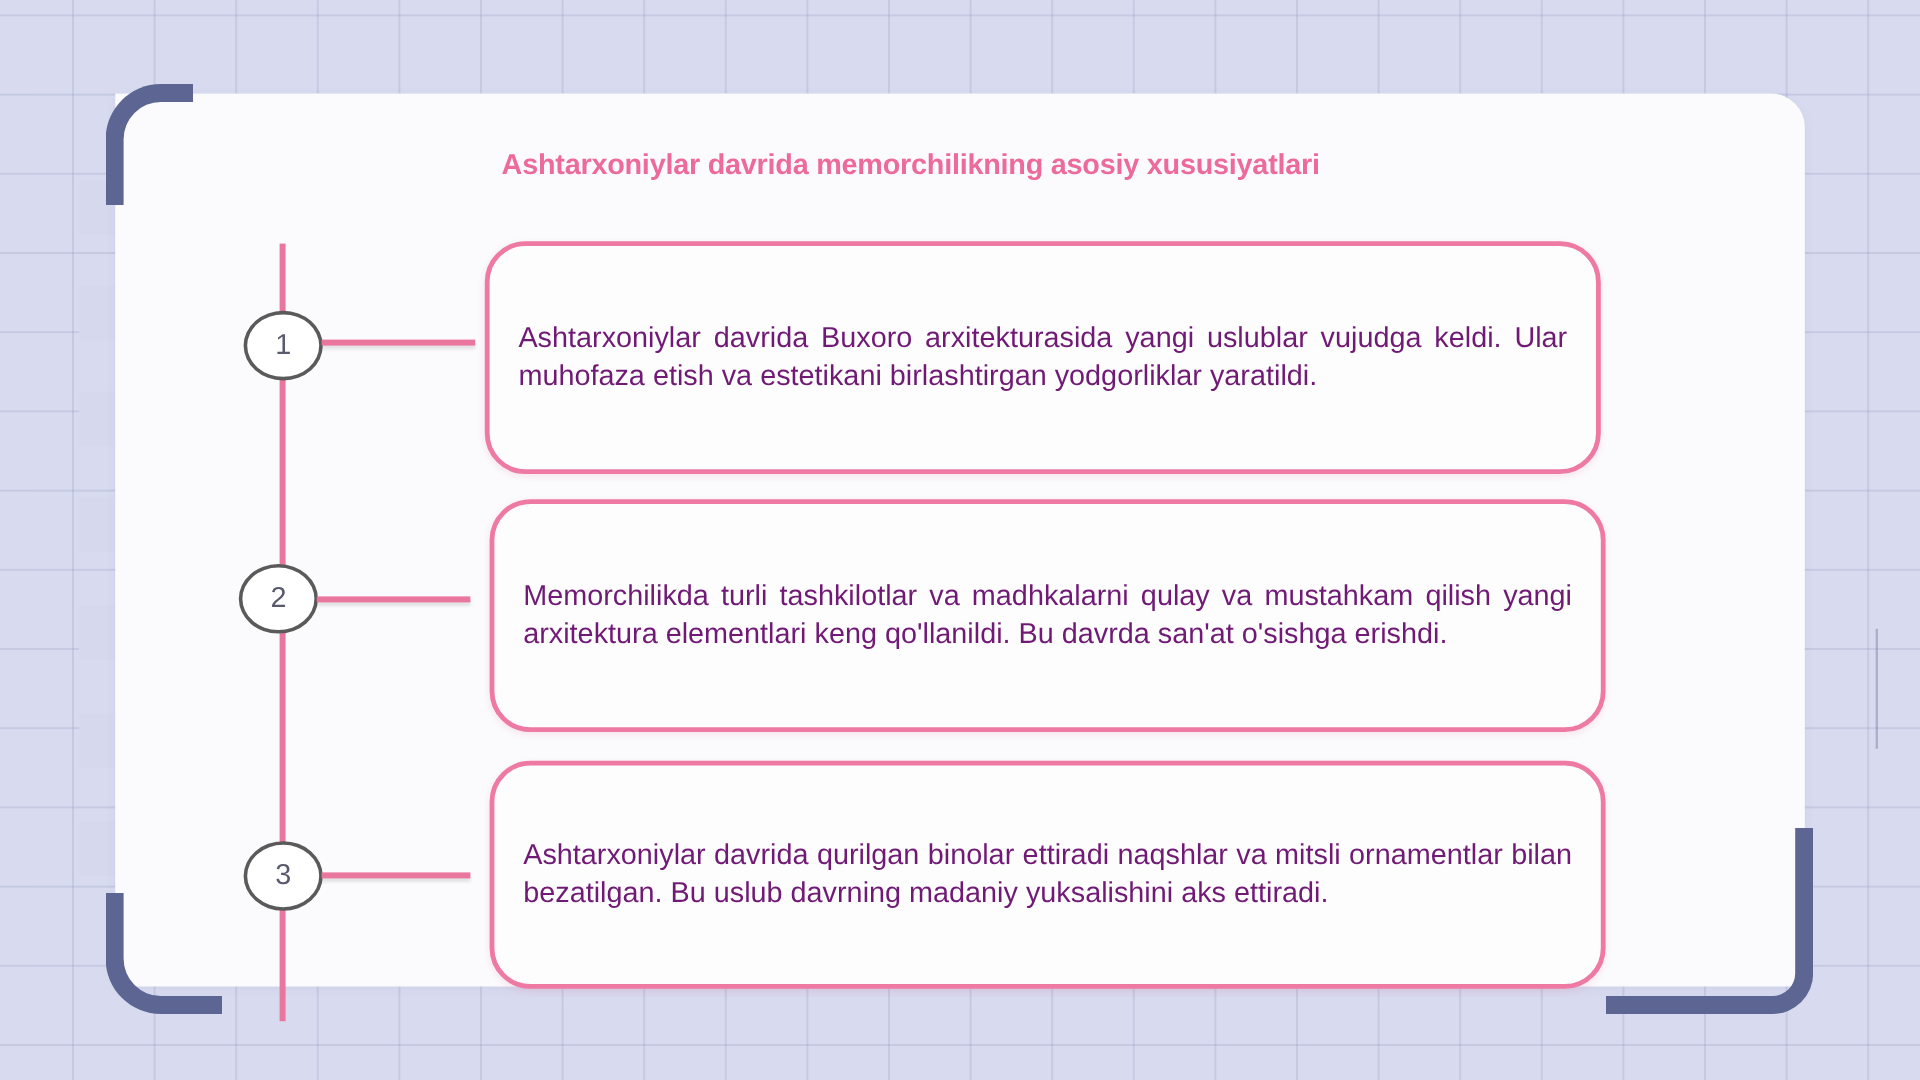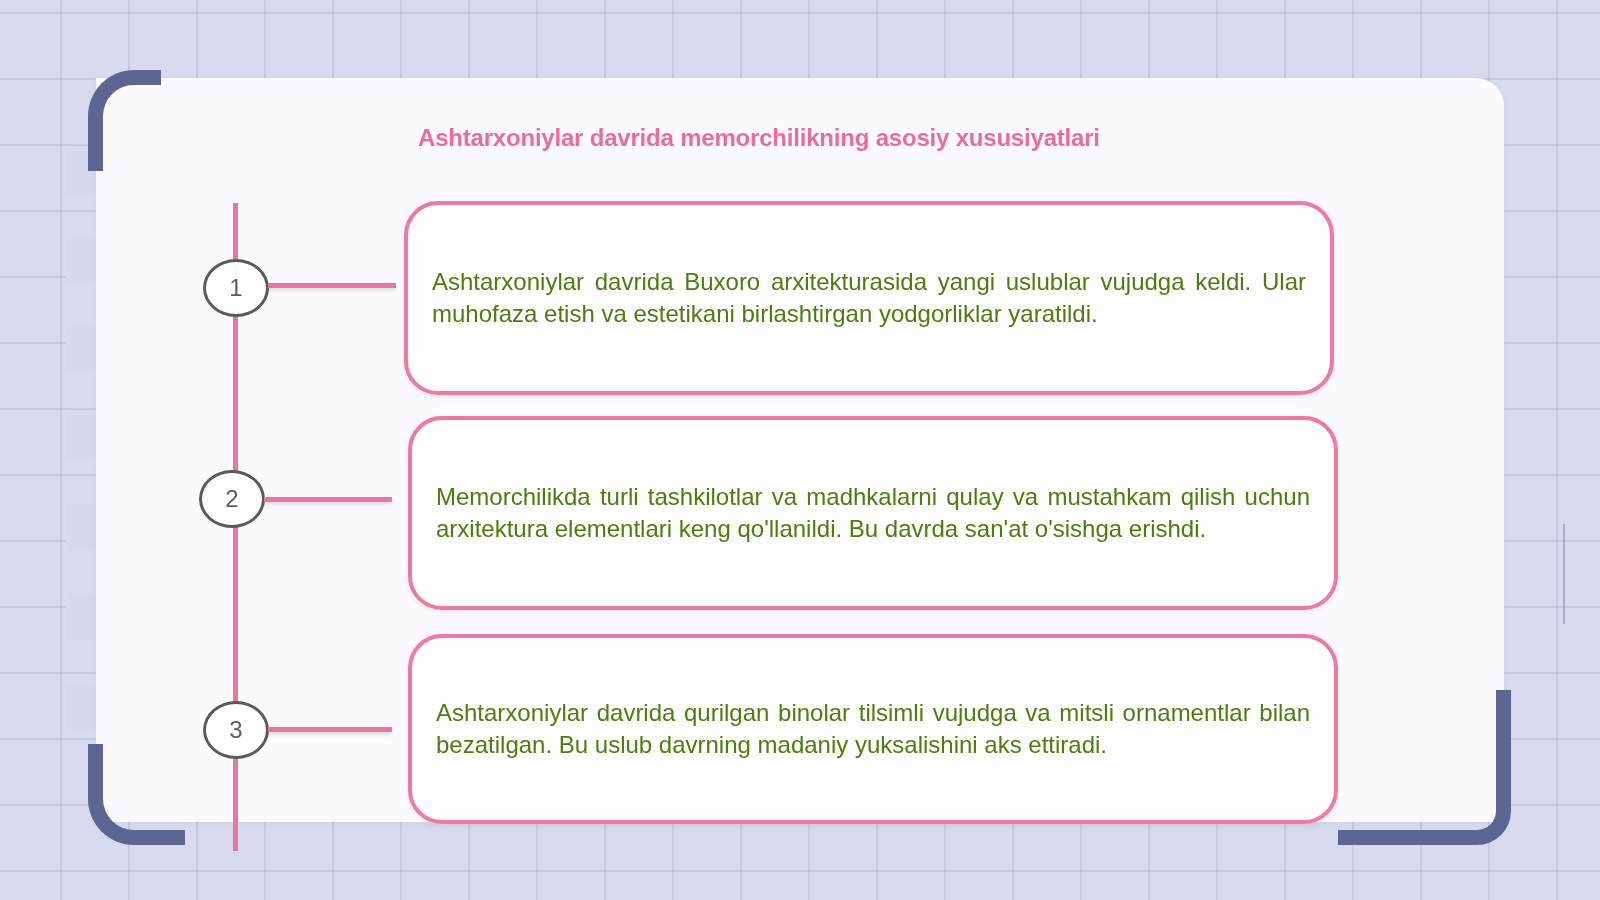--- a/index.html
+++ b/index.html
@@ -118,21 +118,21 @@
       border: 4px solid #ee79a3;
       border-radius: 34px;
       background: #fdfdfe;
       box-sizing: border-box;
       display: flex;
       align-items: center;
       padding: 0 24px 0 24px;
       box-shadow: 0 2px 6px rgba(230,110,150,0.15);
     }
     .card-text {
-      color: #4d7c0f;
+      color: #701a75;
       font-size: 24px;
       line-height: 32px;
       text-align: justify;
       width: 100%;
     }
     .edge-mark {
       position: absolute;
       left: 1563px; top: 524px;
       width: 2px; height: 100px;
       background: rgba(120,125,160,0.45);
@@ -168,24 +168,24 @@
   <div class="connector" style="left:268px; top:283px; width:128px;"></div>
   <div class="card" style="left:404px; top:201px; width:930px; height:194px;">
     <div class="card-text">Ashtarxoniylar davrida Buxoro arxitekturasida yangi uslublar vujudga keldi. Ular muhofaza etish va estetikani birlashtirgan yodgorliklar yaratildi.</div>
   </div>
 
   <div class="node" style="left:199px; top:470px;">
     <span>2</span>
   </div>
   <div class="connector" style="left:264px; top:497px; width:128px;"></div>
   <div class="card" style="left:408px; top:416px; width:930px; height:194px;">
-    <div class="card-text">Memorchilikda turli tashkilotlar va madhkalarni qulay va mustahkam qilish uchun arxitektura elementlari keng qo'llanildi. Bu davrda san'at o'sishga erishdi.</div>
+    <div class="card-text">Memorchilikda turli tashkilotlar va madhkalarni qulay va mustahkam qilish yangi arxitektura elementlari keng qo'llanildi. Bu davrda san'at o'sishga erishdi.</div>
   </div>
 
   <div class="node" style="left:203px; top:701px;">
     <span>3</span>
   </div>
   <div class="connector" style="left:268px; top:727px; width:124px;"></div>
   <div class="card" style="left:408px; top:634px; width:930px; height:190px;">
-    <div class="card-text">Ashtarxoniylar davrida qurilgan binolar tilsimli vujudga va mitsli ornamentlar bilan bezatilgan. Bu uslub davrning madaniy yuksalishini aks ettiradi.</div>
+    <div class="card-text">Ashtarxoniylar davrida qurilgan binolar ettiradi naqshlar va mitsli ornamentlar bilan bezatilgan. Bu uslub davrning madaniy yuksalishini aks ettiradi.</div>
   </div>
 
 </div>
 
 </body></html>

